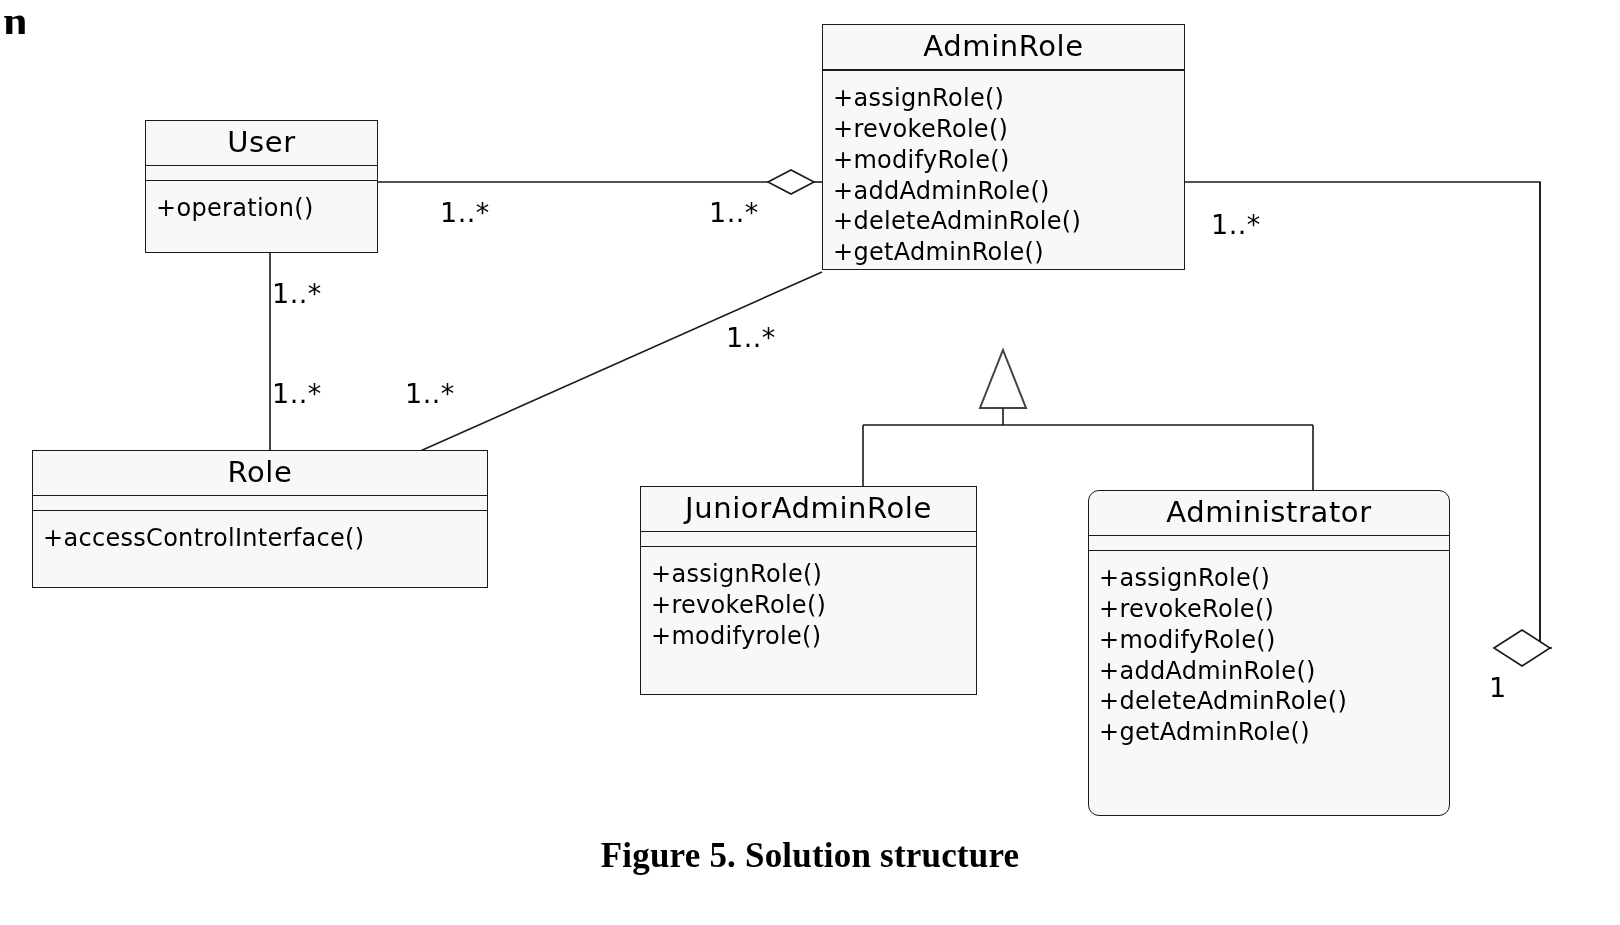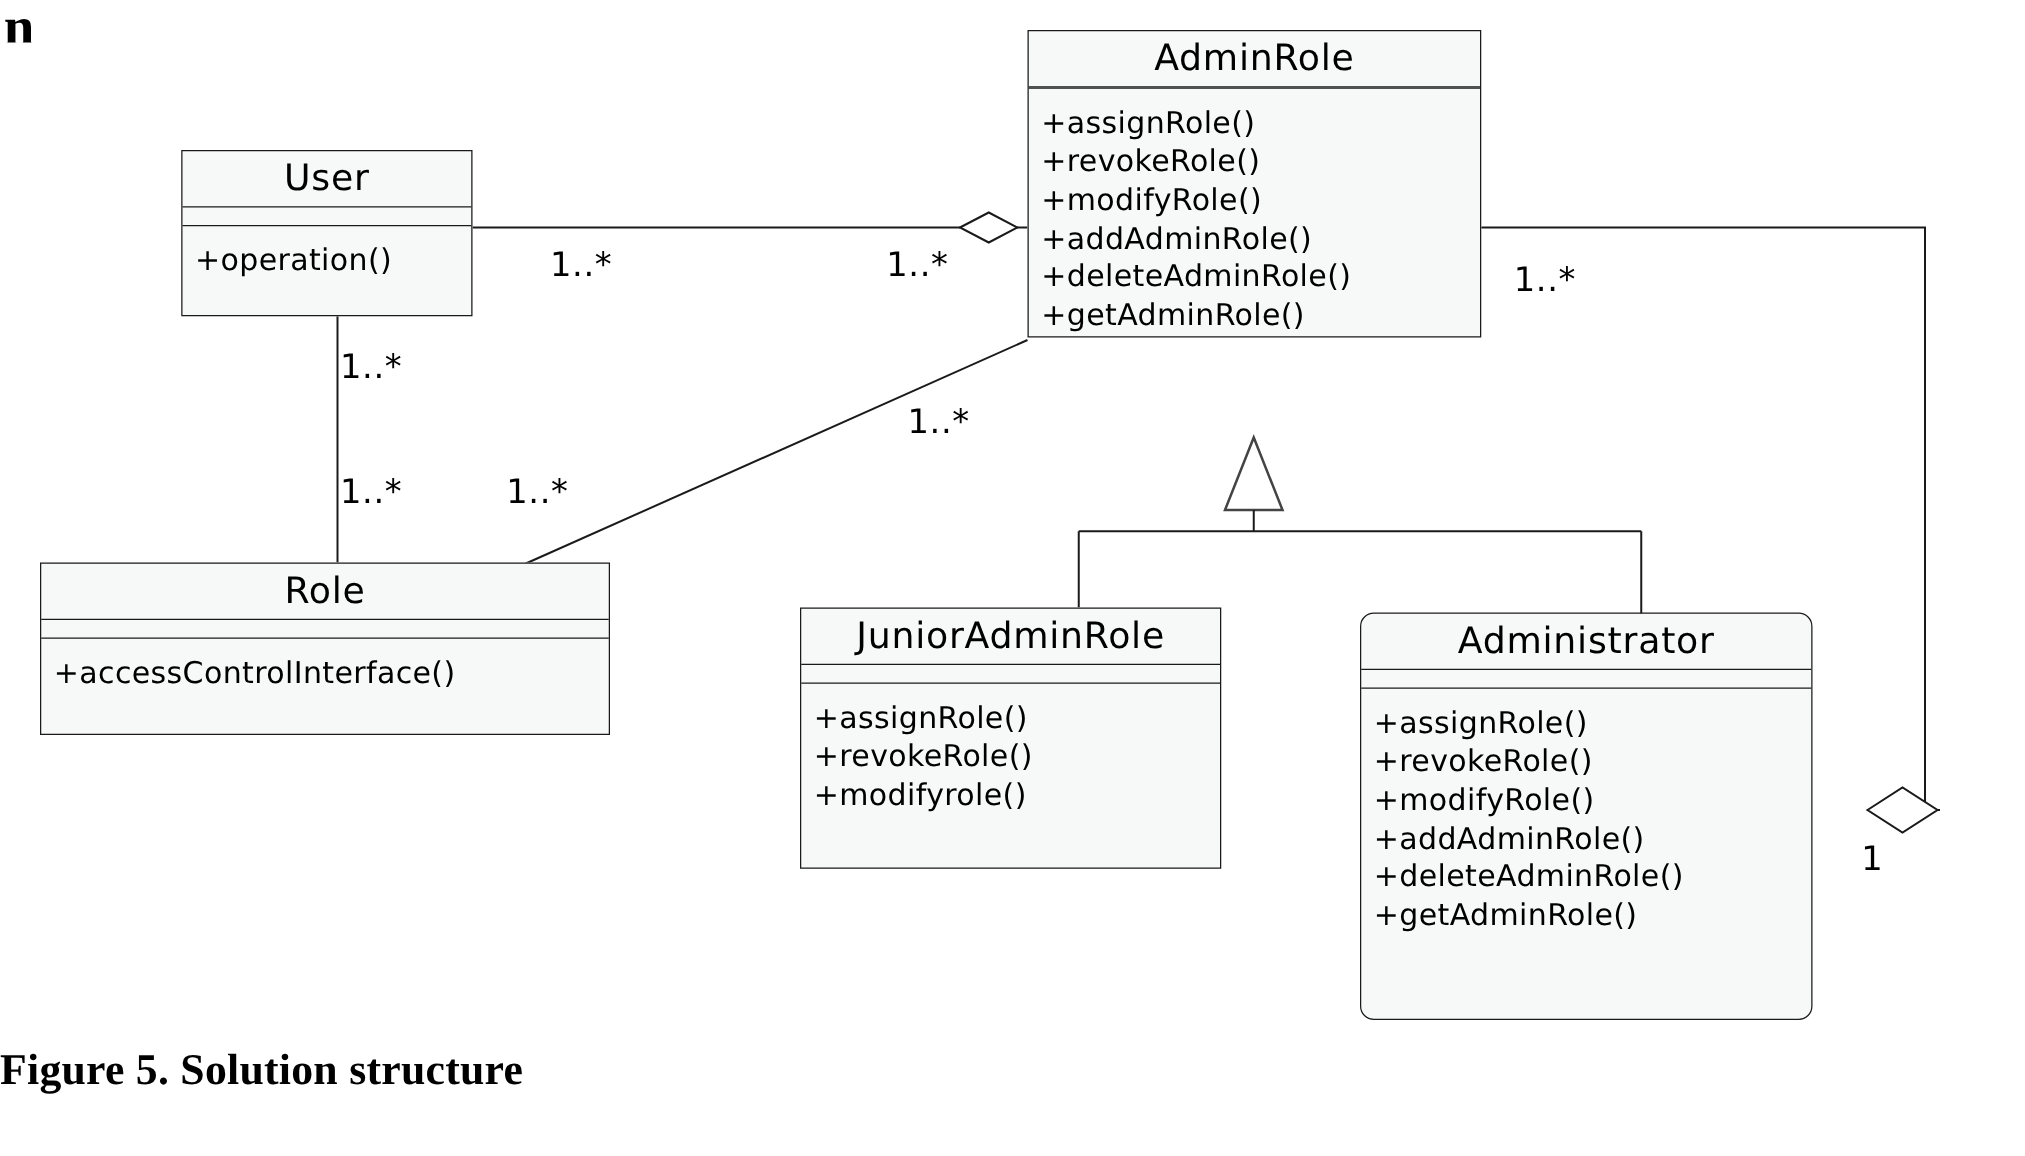--- a/index.html
+++ b/index.html
@@ -63,20 +63,21 @@
     font-family: "DejaVu Sans", sans-serif;
     letter-spacing: 0.5px;
     white-space: nowrap;
     color: #000;
   }
   #caption {
     position: absolute;
     left: 0;
     top: 836px;
     width: 1620px;
+    text-align: center;
     font-family: "Liberation Serif", serif;
     font-weight: bold;
     font-size: 35px;
     letter-spacing: 0.2px;
   }
   #corner-artifact {
     position: absolute;
     left: 3px;
     top: 0px;
     font-family: "Liberation Serif", serif;

